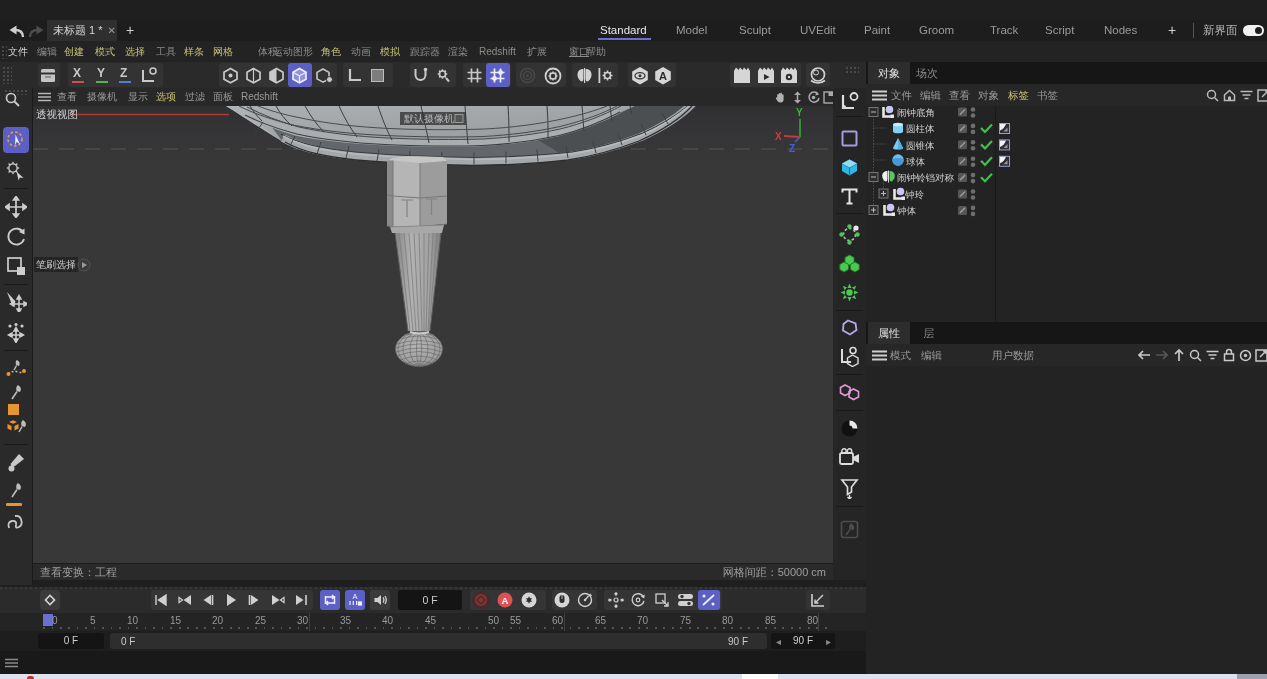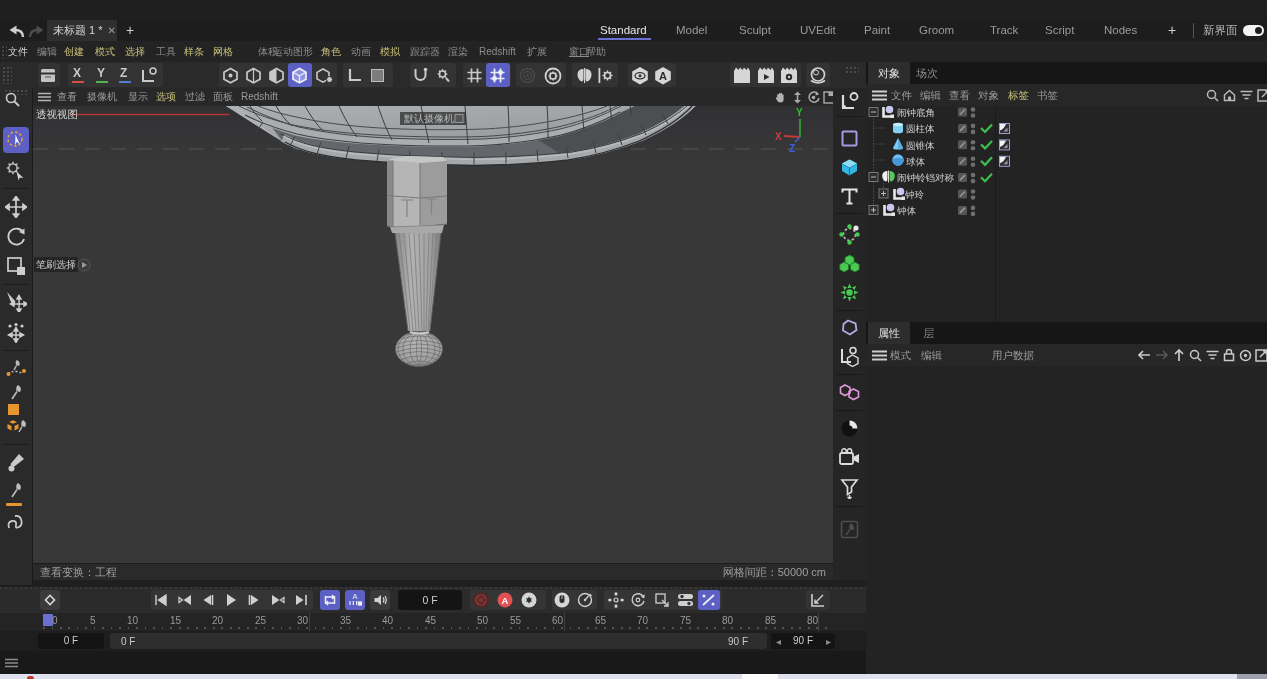--- a/index.html
+++ b/index.html
@@ -936,21 +936,21 @@
     <span class="abs" style="left:52px;top:2px;">0</span>
     <span class="abs" style="left:90px;top:2px;">5</span>
     <span class="abs" style="left:127px;top:2px;">10</span>
     <span class="abs" style="left:170px;top:2px;">15</span>
     <span class="abs" style="left:212px;top:2px;">20</span>
     <span class="abs" style="left:255px;top:2px;">25</span>
     <span class="abs" style="left:297px;top:2px;">30</span>
     <span class="abs" style="left:340px;top:2px;">35</span>
     <span class="abs" style="left:382px;top:2px;">40</span>
     <span class="abs" style="left:425px;top:2px;">45</span>
-    <span class="abs" style="left:477px;top:2px;">50</span>
+    <span class="abs" style="left:488px;top:2px;">50</span>
     <span class="abs" style="left:510px;top:2px;">55</span>
     <span class="abs" style="left:552px;top:2px;">60</span>
     <span class="abs" style="left:595px;top:2px;">65</span>
     <span class="abs" style="left:637px;top:2px;">70</span>
     <span class="abs" style="left:680px;top:2px;">75</span>
     <span class="abs" style="left:722px;top:2px;">80</span>
     <span class="abs" style="left:765px;top:2px;">85</span>
     <span class="abs" style="left:807px;top:2px;">80</span>
     <div class="abs" style="left:43px;top:14px;width:790px;height:2px;background:repeating-linear-gradient(90deg,#555 0 1.5px,#242424 1.5px 8.5px);"></div>
     <div class="abs" style="left:309px;top:0;width:1px;height:18px;background:#3f3f3f;"></div>

